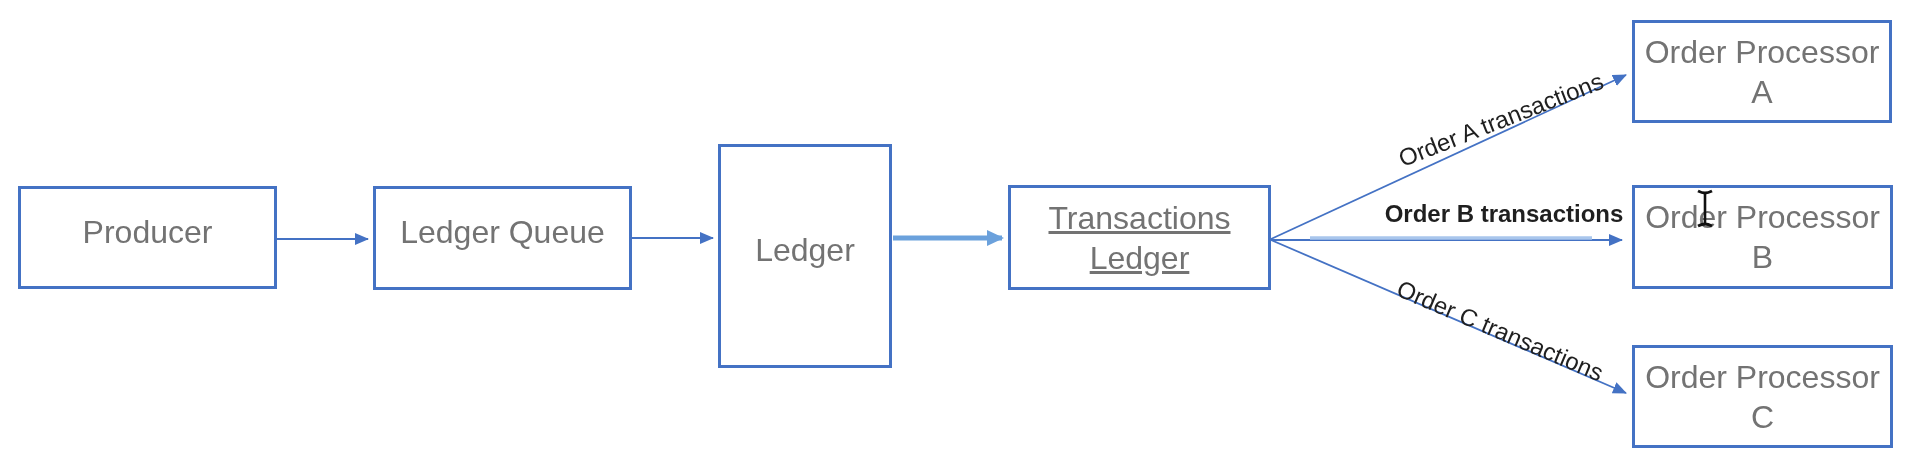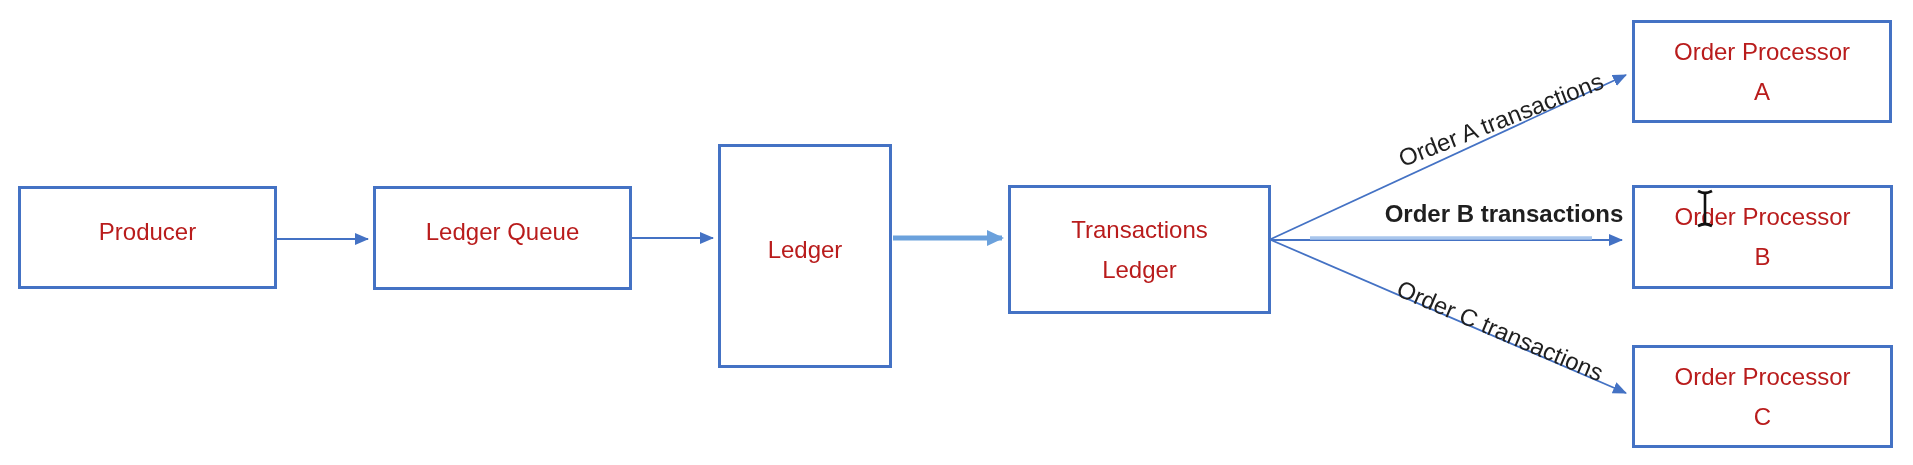--- a/index.html
+++ b/index.html
@@ -18,42 +18,42 @@
   .node {
     position: absolute;
     box-sizing: border-box;
     border: 3px solid #4472C4;
     background: #ffffff;
     display: flex;
     flex-direction: column;
     align-items: center;
     justify-content: center;
     text-align: center;
-    color: #b91c1c;
-    font-size: 24px;
+    color: #737373;
+    font-size: 32px;
     line-height: 40px;
     white-space: nowrap;
   }
   .node.lift { padding-bottom: 12px; }   
   .node span { display: block; }
   .edge-label {
     position: absolute;
     color: #1F1F1F;
     font-size: 24px;
     white-space: nowrap;
   }
   #edge-label-a { left: 1501px; top: 120px; transform: translate(-50%,-50%) rotate(-21.5deg); }
   #edge-label-b { left: 1504px; top: 214px; transform: translate(-50%,-50%); font-weight: bold; }
   #edge-label-c { left: 1500px; top: 331px; transform: translate(-50%,-50%) rotate(23deg); }
 
   
   #node-producer           { left: 18px;   top: 186px; width: 259px; height: 103px; }
   #node-ledger-queue       { left: 373px;  top: 186px; width: 259px; height: 104px; }
   #node-ledger-processor   { left: 718px;  top: 144px; width: 174px; height: 224px; }
-  #node-transactions-queue { left: 1008px; top: 185px; width: 263px; height: 129px; }
+  #node-transactions-queue { left: 1008px; top: 185px; width: 263px; height: 105px; text-decoration: underline; }
   #node-order-processor-a  { left: 1632px; top: 20px;  width: 260px; height: 103px; }
   #node-order-processor-b  { left: 1632px; top: 185px; width: 261px; height: 104px; }
   #node-order-processor-c  { left: 1632px; top: 345px; width: 261px; height: 103px; }
 </style>
 </head>
 <body>
 
 <div class="canvas">
 
   <svg class="layer" width="1913" height="465" viewBox="0 0 1913 465">

